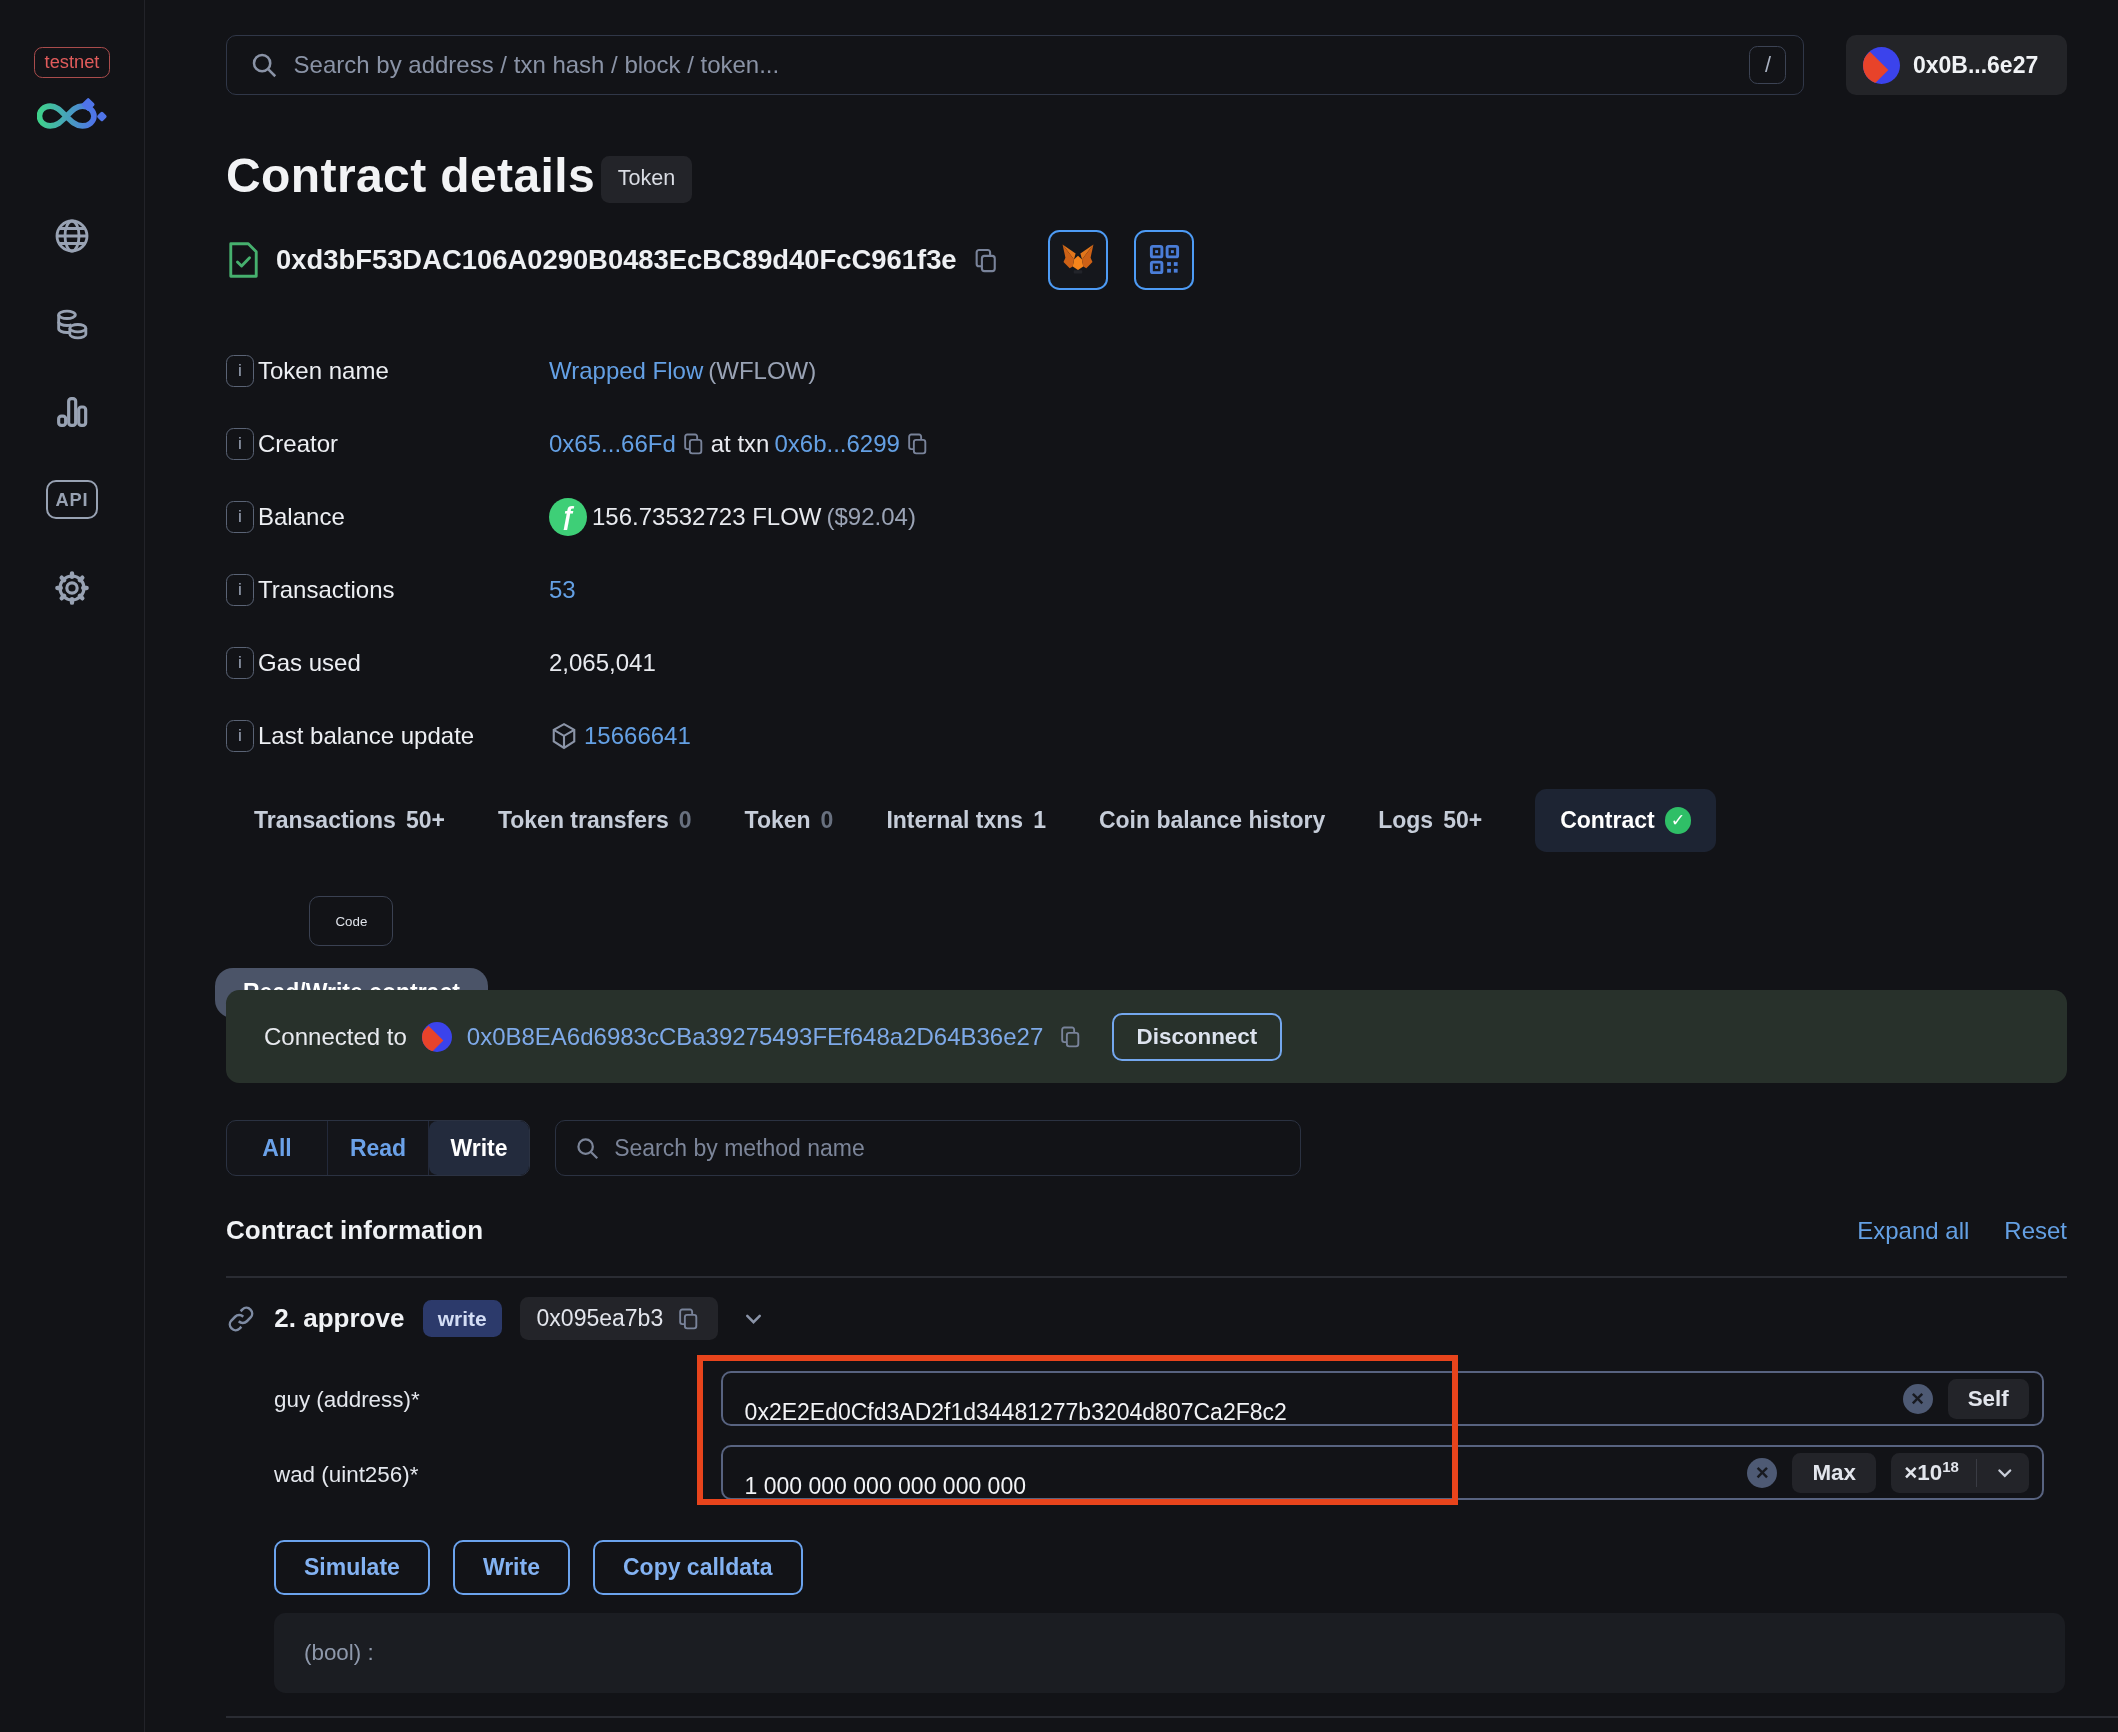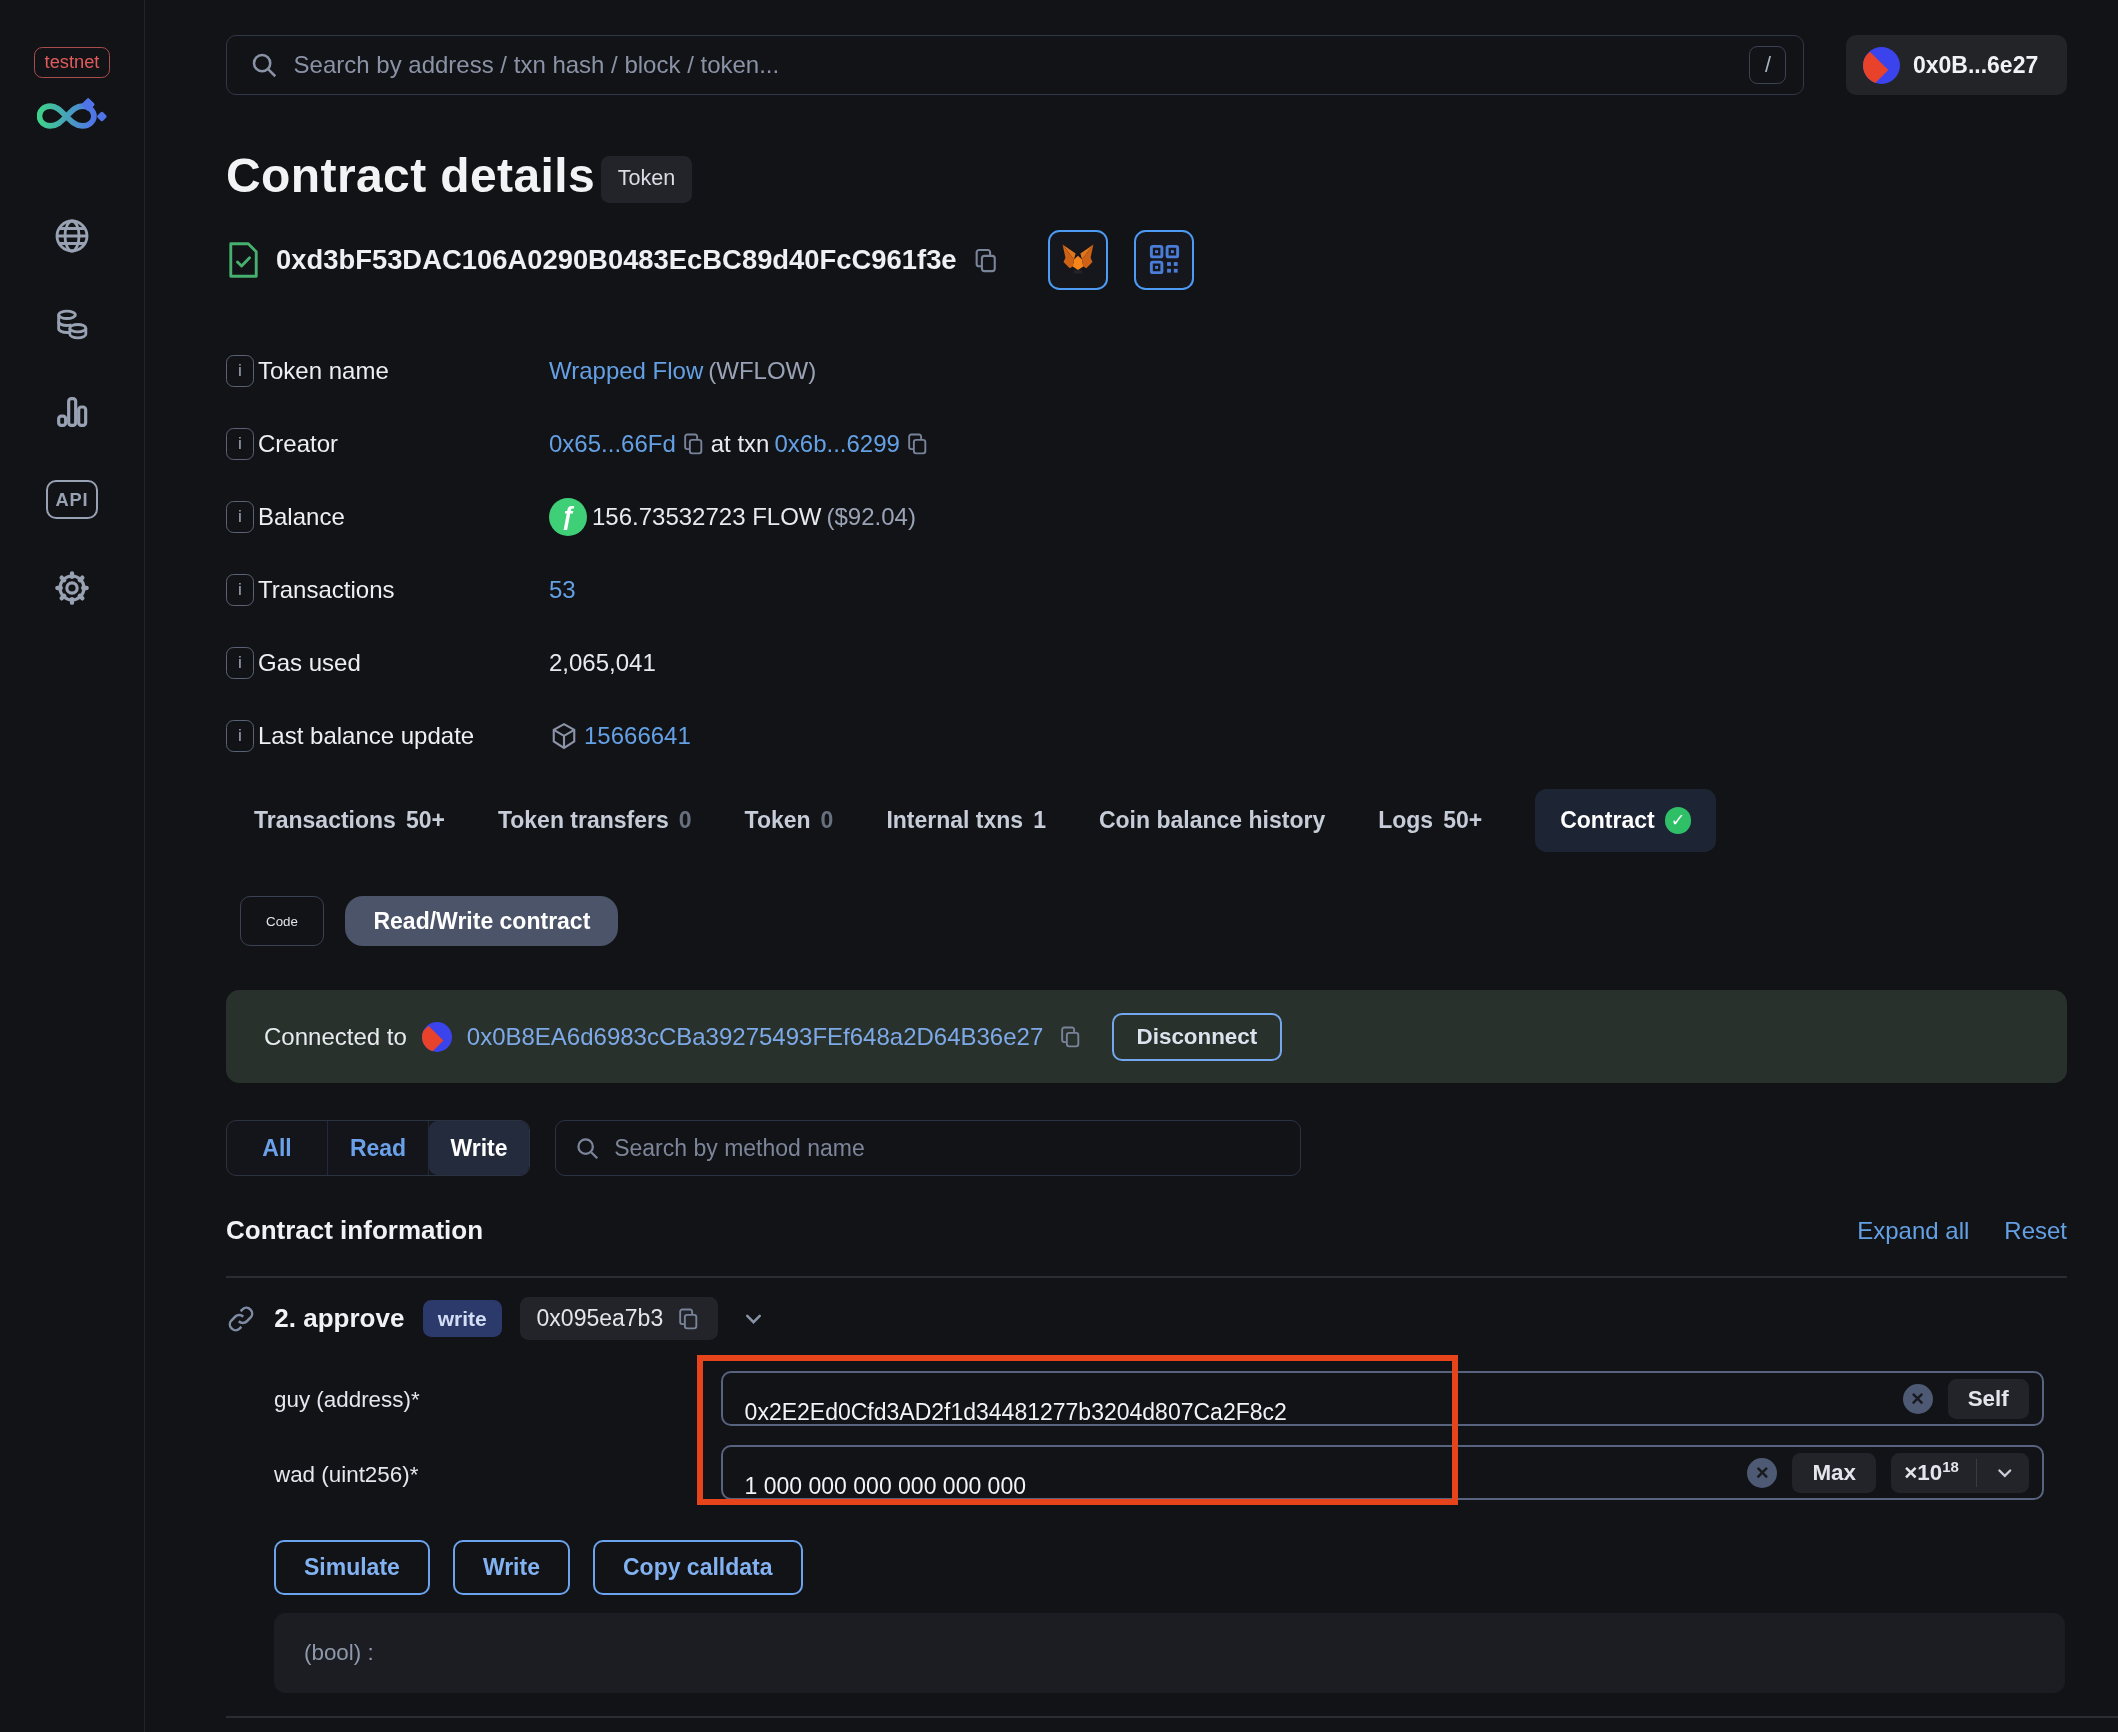--- a/index.html
+++ b/index.html
@@ -49,21 +49,21 @@
   .flow-coin { width:38px; height:38px; border-radius:50%; background:#3ecf77; color:#ffffff; display:flex; align-items:center; justify-content:center; font-size:25px; font-weight:700; font-style:italic; flex:none; }
 
   
   .tabs-row { left:226px; top:789px; height:63px; display:flex; align-items:center; gap:53px; padding-left:28px; font-size:23px; font-weight:600; color:#c6cdd9; }
   .tab { display:flex; gap:10px; align-items:center; }
   .count { color:#c6cdd9; } .count.dim { color:#68707f; }
   .tab-active { background:#1d2433; border-radius:11.6px; height:63px; padding:0 25px; color:#ffffff; }
   .check-circle { width:26.6px; height:26.6px; border-radius:50%; background:#2fbf67; color:#fff; font-size:17.4px; display:flex; align-items:center; justify-content:center; }
 
   
-  .subtab-row { left:240px; top:896px; display:flex; gap:21.6px; align-items:center; font-size:23px; font-weight:600; }
+  .subtab-row { left:215px; top:896px; display:flex; gap:21.6px; align-items:center; font-size:23px; font-weight:600;flex-direction:column; }
   .code-btn { height:50px; padding:0 25px; border:1.7px solid #3a4152; border-radius:10px; color:#dfe3ea; display:flex; align-items:center; background:transparent; }
   .rw-btn { height:50px; padding:0 28px; background:#4b5468; border-radius:18px; color:#ffffff; display:flex; align-items:center; }
 
   
   .banner { left:226px; top:990px; width:1841px; height:93px; background:#28312b; border-radius:13.3px; display:flex; align-items:center; padding:0 38px; gap:15px; font-size:24px; }
   .banner .addr { color:#7ea9e8; }
   .disconnect-btn { height:48px; padding:0 23px; border:2.1px solid #74a7ee; border-radius:10px; color:#dde3ee; font-size:22.4px; font-weight:600; display:flex; align-items:center; margin-left:13.3px; background:transparent; }
 
   
   .segmented { left:226px; top:1120px; width:304px; height:56px; border:1.7px solid #2b3242; border-radius:10px; background:#14151a; display:flex; overflow:hidden; font-size:23px; font-weight:600; }

